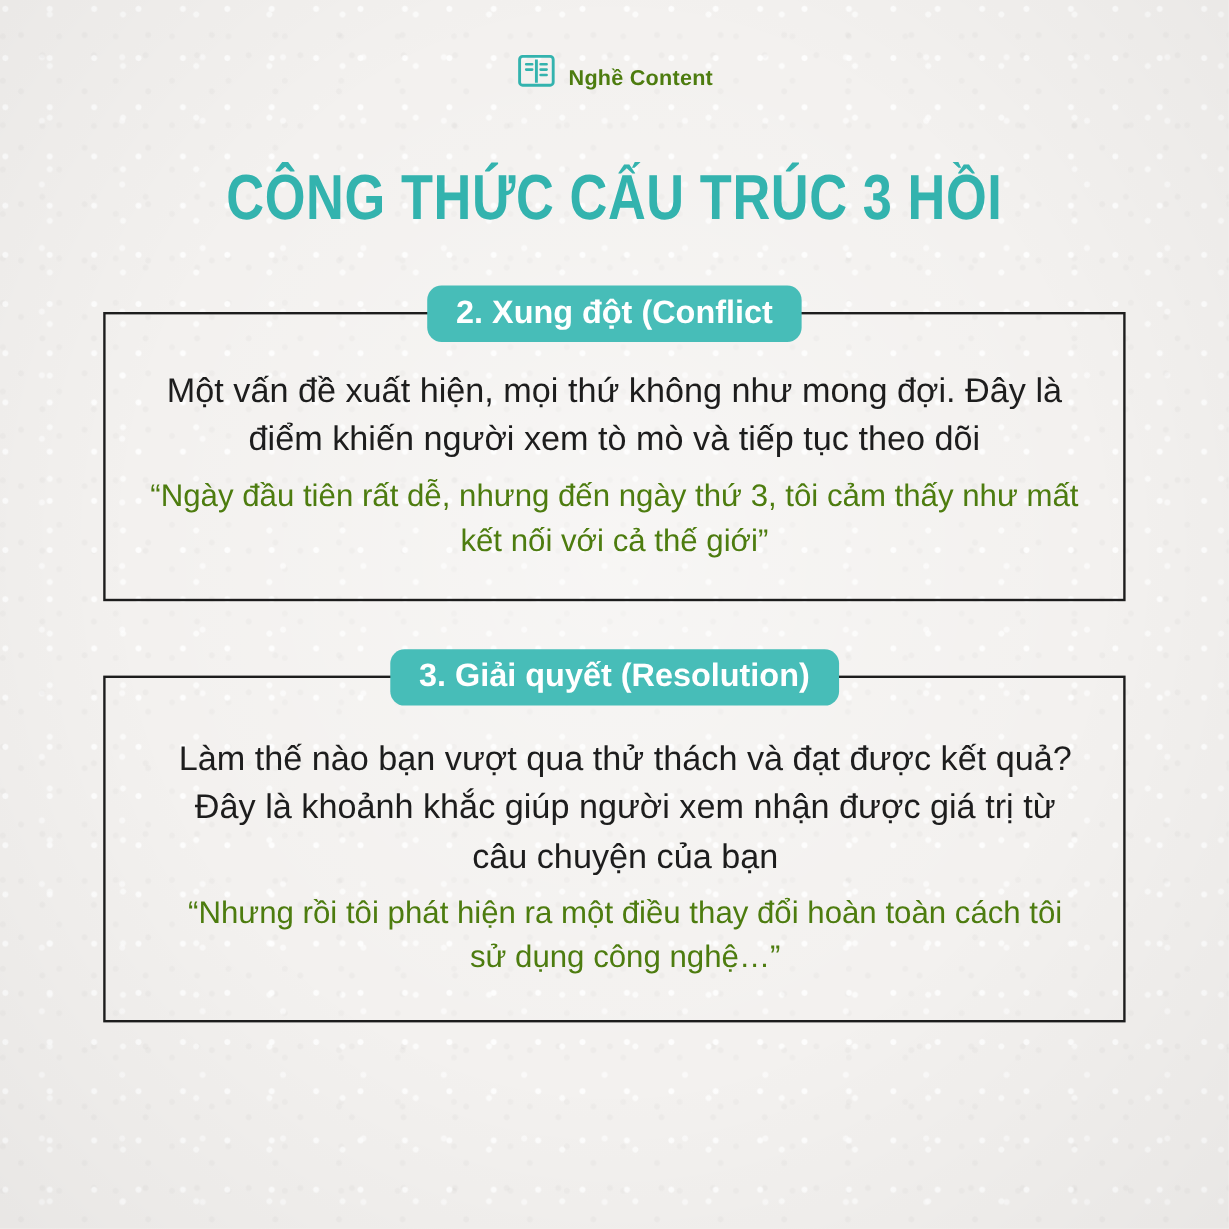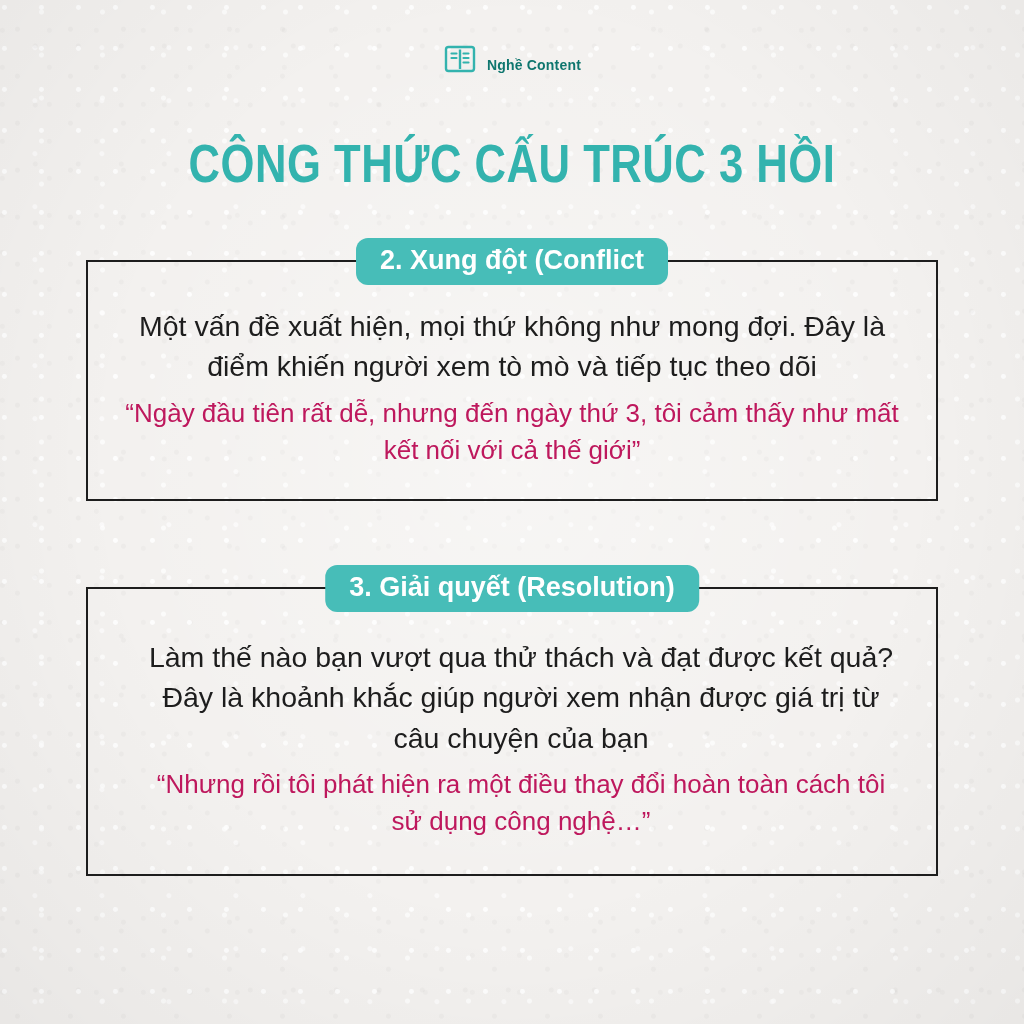--- a/index.html
+++ b/index.html
@@ -51,23 +51,23 @@
     justify-content: center;
     gap: 10px;
     padding-top: 42px;
   }
   .brand-logo {
     width: 34px;
     height: 34px;
     display: block;
   }
   .brand-name {
-    font-size: 14px;
+    font-size: 18px;
     font-weight: 700;
-    color: #0f766e;
+    color: #4d7c0f;
     letter-spacing: 0.2px;
     margin-top: 12px;
   }
 
   
   .title {
     text-align: center;
     margin-top: 58px;
     font-size: 45px;
     font-weight: 800;
@@ -77,21 +77,21 @@
     transform: scaleY(1.18) scaleX(0.97);
     transform-origin: center top;
     font-stretch: condensed;
   }
 
   
   .cards {
     margin-top: 74px;
     display: flex;
     flex-direction: column;
-    gap: 86px;
+    gap: 62px;
     align-items: center;
   }
   .card {
     position: relative;
     width: 852px;
     border: 2.5px solid #1d1d1d;
     background: transparent;
     box-sizing: border-box;
     padding: 44px 34px 30px 34px;
     text-align: center;
@@ -113,21 +113,21 @@
   .card-main {
     font-size: 28.5px;
     font-weight: 400;
     color: #1d1d1d;
     line-height: 1.42;
     margin: 0 8px;
   }
   .card-quote {
     font-size: 26px;
     font-weight: 400;
-    color: #be185d;
+    color: #4d7c0f;
     line-height: 1.42;
     margin-top: 8px;
   }
   .card-2 {
     padding: 48px 34px 34px 52px;
   }
 </style>
 </head>
 <body>
 

